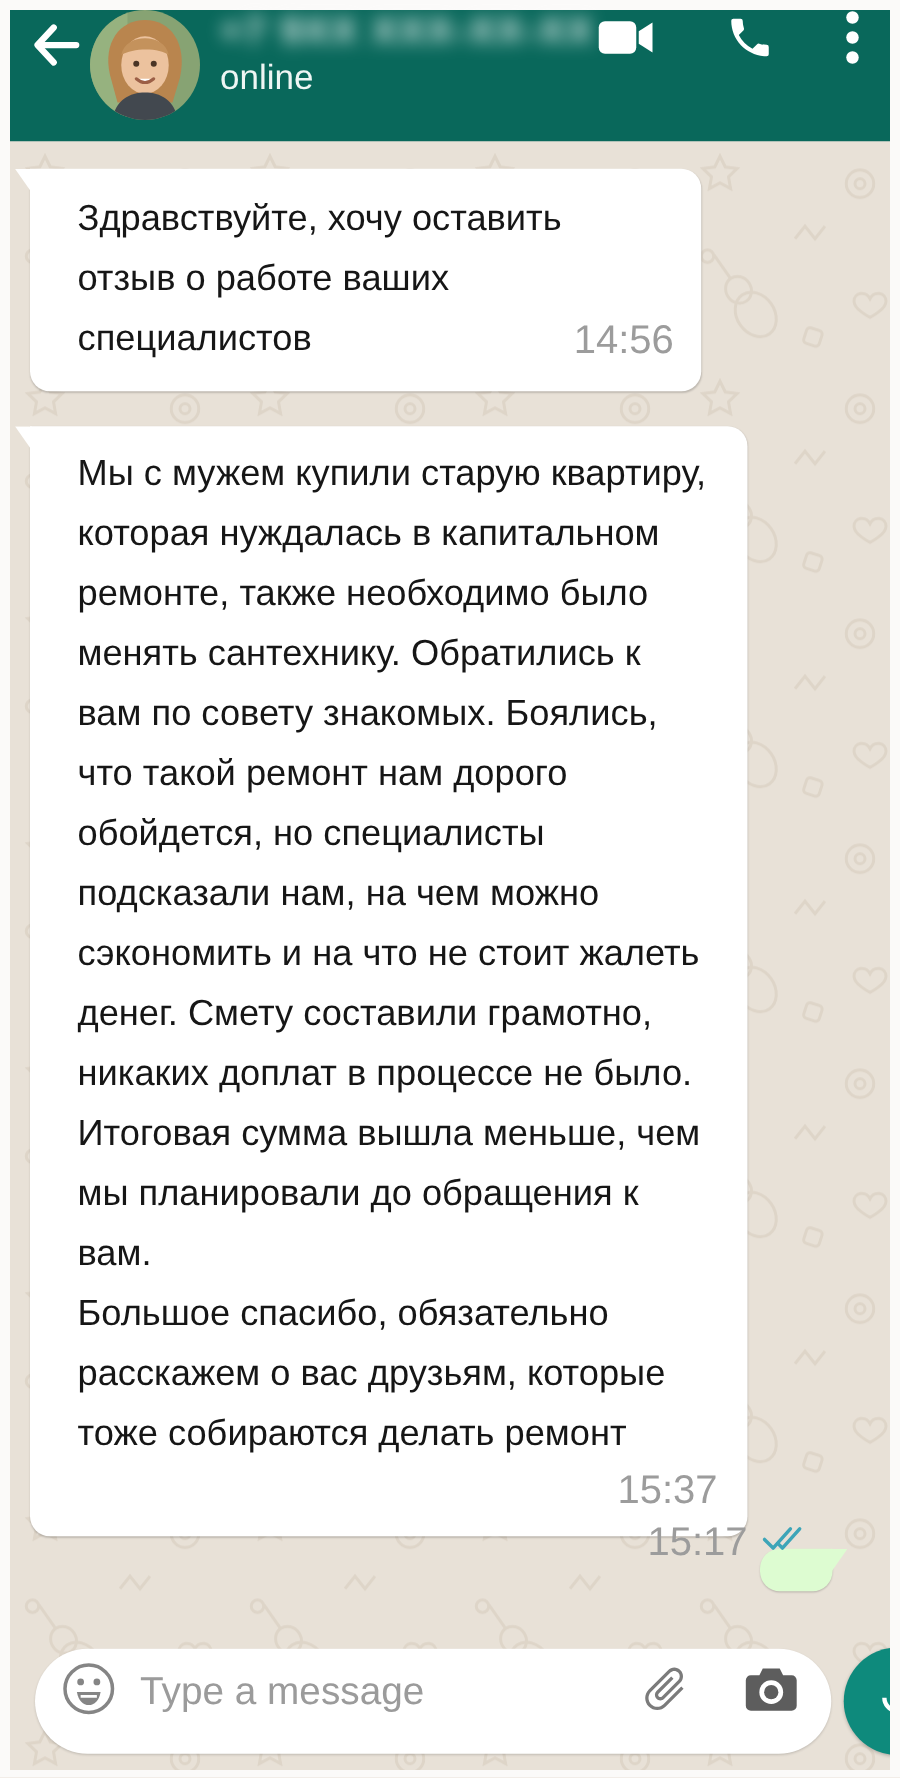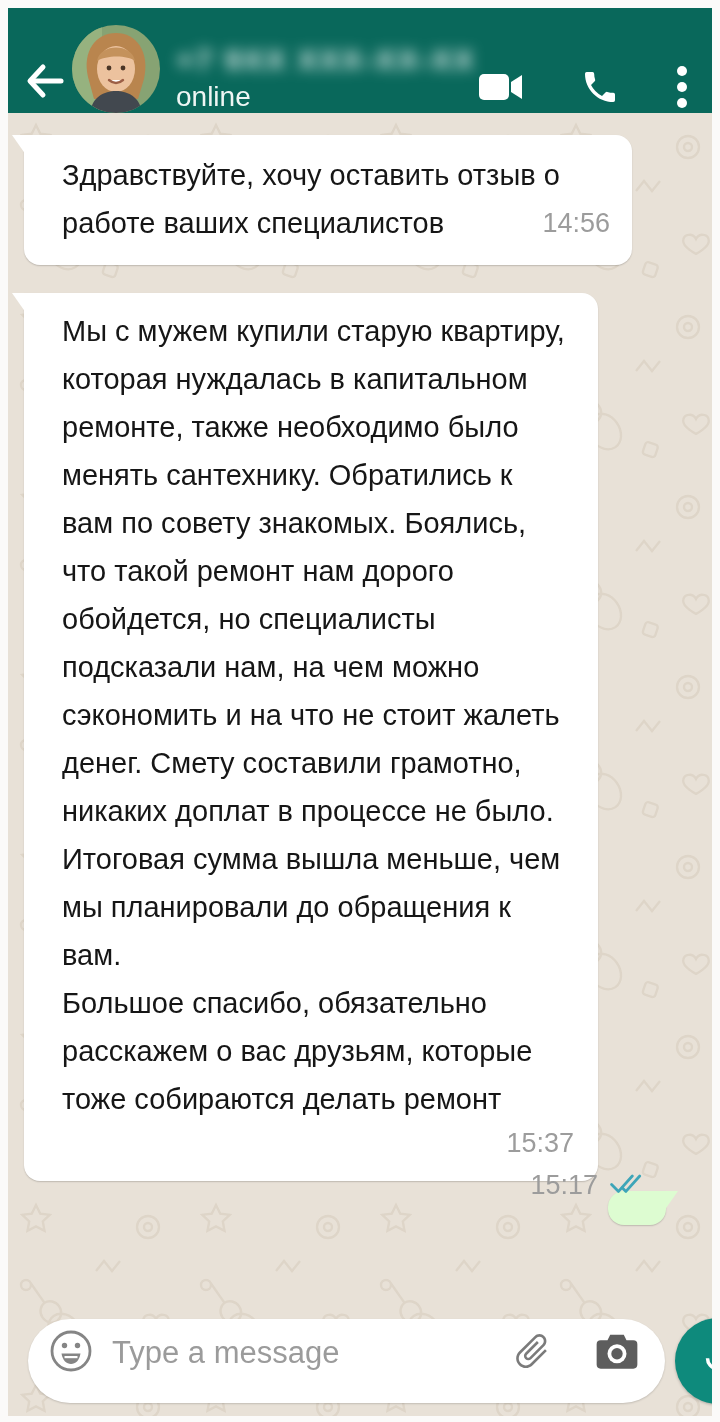--- a/index.html
+++ b/index.html
@@ -5,43 +5,43 @@
   :root{
     --header-bg:#09685b; --chat-bg:#e8e1d7; --doodle:#d8cec0;
     --bubble-in:#ffffff; --bubble-out:#ddfcd1; --accent-teal:#0e8a7c;
     --tick-blue:#3da5b8; --time-gray:#9c9c9c; --text-dark:#161616;
   }
   *{margin:0;padding:0;box-sizing:border-box;}
   html,body{width:720px;height:1422px;overflow:hidden;}
   body{background:#fbfaf9;font-family:"Liberation Sans",sans-serif;position:relative;}
   .phone-frame{position:absolute;top:8px;left:8px;right:8px;bottom:6px;display:flex;flex-direction:column;background:var(--chat-bg);}
   
-  .app-header{flex:0 0 105px;background:var(--header-bg);display:flex;align-items:flex-end;padding:16px 20px 0 10px;}
+  .app-header{flex:0 0 105px;background:var(--header-bg);display:flex;align-items:flex-start;padding:0 20px 0 10px;}
   .back-btn{width:52px;height:60px;display:flex;align-items:center;justify-content:center;flex:0 0 auto;}
   .avatar-wrap{width:88px;height:88px;border-radius:50%;overflow:hidden;flex:0 0 auto;margin-left:2px;}
   .avatar-wrap svg{display:block;}
   .contact-info{margin-left:16px;flex:1;min-width:0;color:#fff;}
   .contact-number{font-size:30px;font-weight:bold;filter:blur(7px);opacity:.85;letter-spacing:2px;white-space:nowrap;}
   .contact-status{font-size:28px;margin-top:4px;color:#eef6f4;}
   .header-actions{display:flex;align-items:center;gap:56px;margin-left:auto;padding-right:4px;}
   .icon-btn{display:flex;align-items:center;justify-content:center;}
   
   .chat-area{flex:1;position:relative;overflow:hidden;}
   .doodle-layer{position:absolute;inset:0;pointer-events:none;}
   .messages{position:absolute;inset:0;padding:22px 16px 0;display:flex;flex-direction:column;overflow:hidden;}
   .msg{position:relative;border-radius:16px;font-size:29px;line-height:48px;color:var(--text-dark);
        box-shadow:0 1px 1.5px rgba(0,0,0,.18);}
   .msg-text{white-space:pre-line;display:block;}
-  .msg-time{position:absolute;font-size:27px;color:var(--time-gray);}
+  .msg-time{position:absolute;font-size:32px;color:var(--time-gray);}
   .in{align-self:flex-start;background:var(--bubble-in);border-top-left-radius:0;}
   .out{align-self:flex-end;background:var(--bubble-out);border-top-right-radius:0;margin-right:30px;}
   .tail{position:absolute;top:0;width:14px;height:20px;}
   .tail-in{left:-12px;background:var(--bubble-in);clip-path:polygon(0 0,100% 0,100% 100%);}
   .tail-out{right:-12px;background:var(--bubble-out);clip-path:polygon(0 0,100% 0,0 100%);}
-  .bubble-1{width:608px;padding:16px 36px 18px 38px;margin-bottom:28px;}
+  .bubble-1{width:537px;padding:16px 36px 18px 38px;margin-bottom:28px;}
   .bubble-1 .msg-time{right:22px;bottom:18px;}
   .bubble-2{width:574px;padding:14px 30px 58px 38px;margin-bottom:10px;}
   .bubble-2 .msg-time{right:24px;bottom:14px;}
   .bubble-3{max-width:560px;padding:16px 28px 18px 30px;}
   .meta-row{position:absolute;right:22px;bottom:16px;display:flex;align-items:flex-end;gap:12px;}
   .meta-row .msg-time{position:static;}
   
   .composer{position:absolute;left:0;right:0;bottom:12px;padding:0 8px 0 20px;display:flex;align-items:center;gap:10px;}
   .input-pill{flex:1;height:84px;background:#fff;border-radius:42px;display:flex;align-items:center;
               padding:0 26px 16px 20px;box-shadow:0 1px 2px rgba(0,0,0,.16);}

